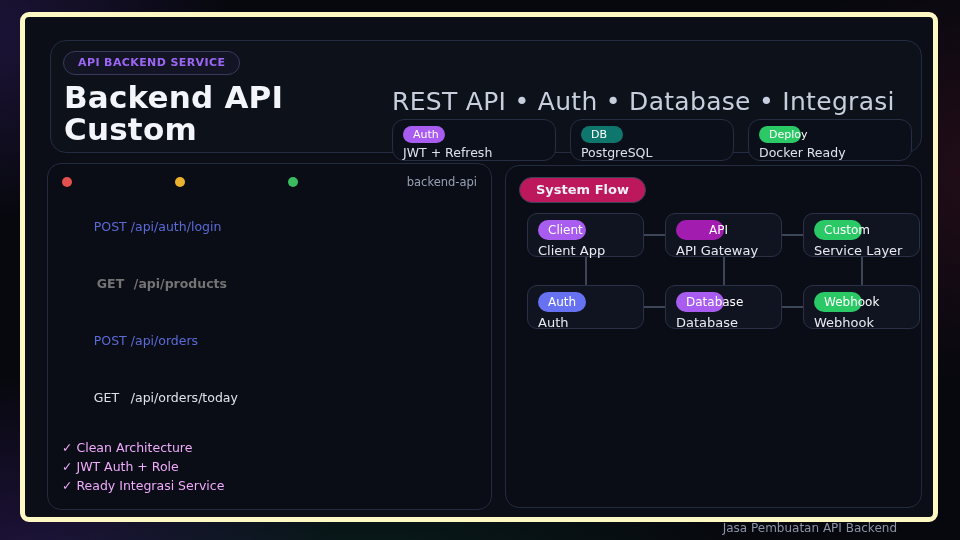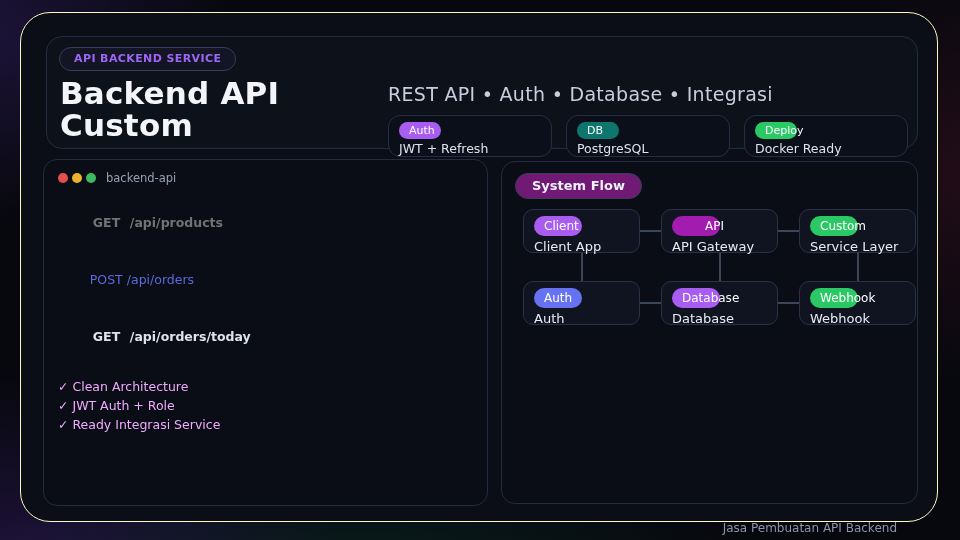--- a/index.html
+++ b/index.html
@@ -12,22 +12,22 @@
       radial-gradient(640px 260px at 38% 110%, rgba(16,185,129,0.13), transparent 62%),
       radial-gradient(420px 340px at 103% 32%, rgba(200,40,80,0.14), transparent 62%),
       #07080e;
     position:relative;
     color:#eef1f7;
   }
 
   .container {
     position:absolute; left:20px; top:12px; width:918px; height:510px;
     background:#0b0e16;
-    border:1px solid #fef9c3;
-    border-radius:30px;
+    border:5px solid #fef9c3;
+    border-radius:9px;
   }
 
   
   .header-card {
     position:absolute; left:25px; top:23px; width:872px; height:113px;
     background:#0d1119;
     border:1px solid #242c41;
     border-radius:16px;
   }
   .badge {
@@ -38,21 +38,21 @@
     background:rgba(120,80,220,0.06);
     font-size:11px; font-weight:bold; letter-spacing:0.4px;
   }
   .title {
     position:absolute; left:13px; top:40px;
     font-size:31px; line-height:32px; font-weight:bold; color:#f3f5fa;
     letter-spacing:0.2px;
   }
   .subtitle {
     position:absolute; left:341px; top:46px;
-    font-size:19px; color:#c7cedd; letter-spacing:0.3px;
+    font-size:25px; color:#c7cedd; letter-spacing:0.3px;
   }
   .features {
     position:absolute; left:341px; top:78px; width:520px; height:42px;
     display:flex; gap:14px;
   }
   .feature-card {
     flex:1; height:42px;
     background:#0b0f1a;
     border:1px solid #262e44;
     border-radius:12px;
@@ -67,42 +67,42 @@
   .feature-label { font-size:12.5px; color:#dde2ec; margin-top:2px; white-space:nowrap; }
 
   
   .terminal {
     position:absolute; left:22px; top:146px; width:445px; height:347px;
     background:#0a0d16;
     border:1px solid #232b40;
     border-radius:14px;
     padding:11px 14px;
   }
-  .term-bar { display:flex; align-items:center; height:14px; }
+  .term-bar { display:flex; align-items:center; height:14px;justify-content:space-between; }
   .dot { width:10px; height:10px; border-radius:50%; margin-right:4px; }
   .term-title { font-size:11.5px; color:#96a0b4; margin-left:6px; }
   .endpoints { margin-top:9px; }
   .ep { font-size:12.5px; line-height:19px; white-space:pre; }
   .ep-method { display:inline-block; width:37px; }
   .checks { margin-top:12px; }
   .check { font-size:12.5px; line-height:19px; }
 
   
   .flow {
     position:absolute; left:480px; top:148px; width:417px; height:343px;
     background:#0a0d16;
     border:1px solid #232b40;
     border-radius:14px;
     padding:11px 13px;
   }
   .flow-badge {
     display:inline-block;
     border:1px solid #394159;
     border-radius:999px;
-    background:#701a75;
+    background:#be185d;
     padding:4px 16px 5px 16px;
     font-size:13px; font-weight:bold; color:#eef1f7;
   }
   .flow-canvas { position:absolute; left:0; top:0; width:100%; height:100%; }
   .node {
     position:absolute; width:117px; height:44px;
     background:#0f1420;
     border:1px solid #2a3147;
     border-radius:10px;
     padding:6px 0 0 10px;
@@ -149,27 +149,30 @@
 
   <div class="terminal">
     <div class="term-bar">
       <span class="dot" style="background-color: rgb(228, 80, 78);"></span>
       <span class="dot" style="background-color: rgb(236, 178, 46);"></span>
       <span class="dot" style="background-color: rgb(61, 187, 97);"></span>
       <span class="term-title">backend-api</span>
     </div>
 
     <div class="endpoints">
+      <div class="ep" style="color: rgb(91, 107, 216);">
+        <span class="ep-method">POST</span><span>/api/auth/login</span>
+      </div>
       <div class="ep" style="color: #737373; font-weight: bold;">
         <span class="ep-method">GET</span><span>/api/products</span>
       </div>
       <div class="ep" style="color: rgb(91, 107, 216);">
         <span class="ep-method">POST</span><span>/api/orders</span>
       </div>
-      <div class="ep" style="color: rgb(223, 227, 236); font-weight: bold;">
+      <div class="ep" style="color: rgb(223, 227, 236);">
         <span class="ep-method">GET</span><span>/api/orders/today</span>
       </div>
     </div>
 
     <div class="checks" style="color: #f0abfc;">
       <div class="check">✓ Clean Architecture</div>
       <div class="check">✓ JWT Auth + Role</div>
       <div class="check">✓ Ready Integrasi Service</div>
     </div>
   </div>

